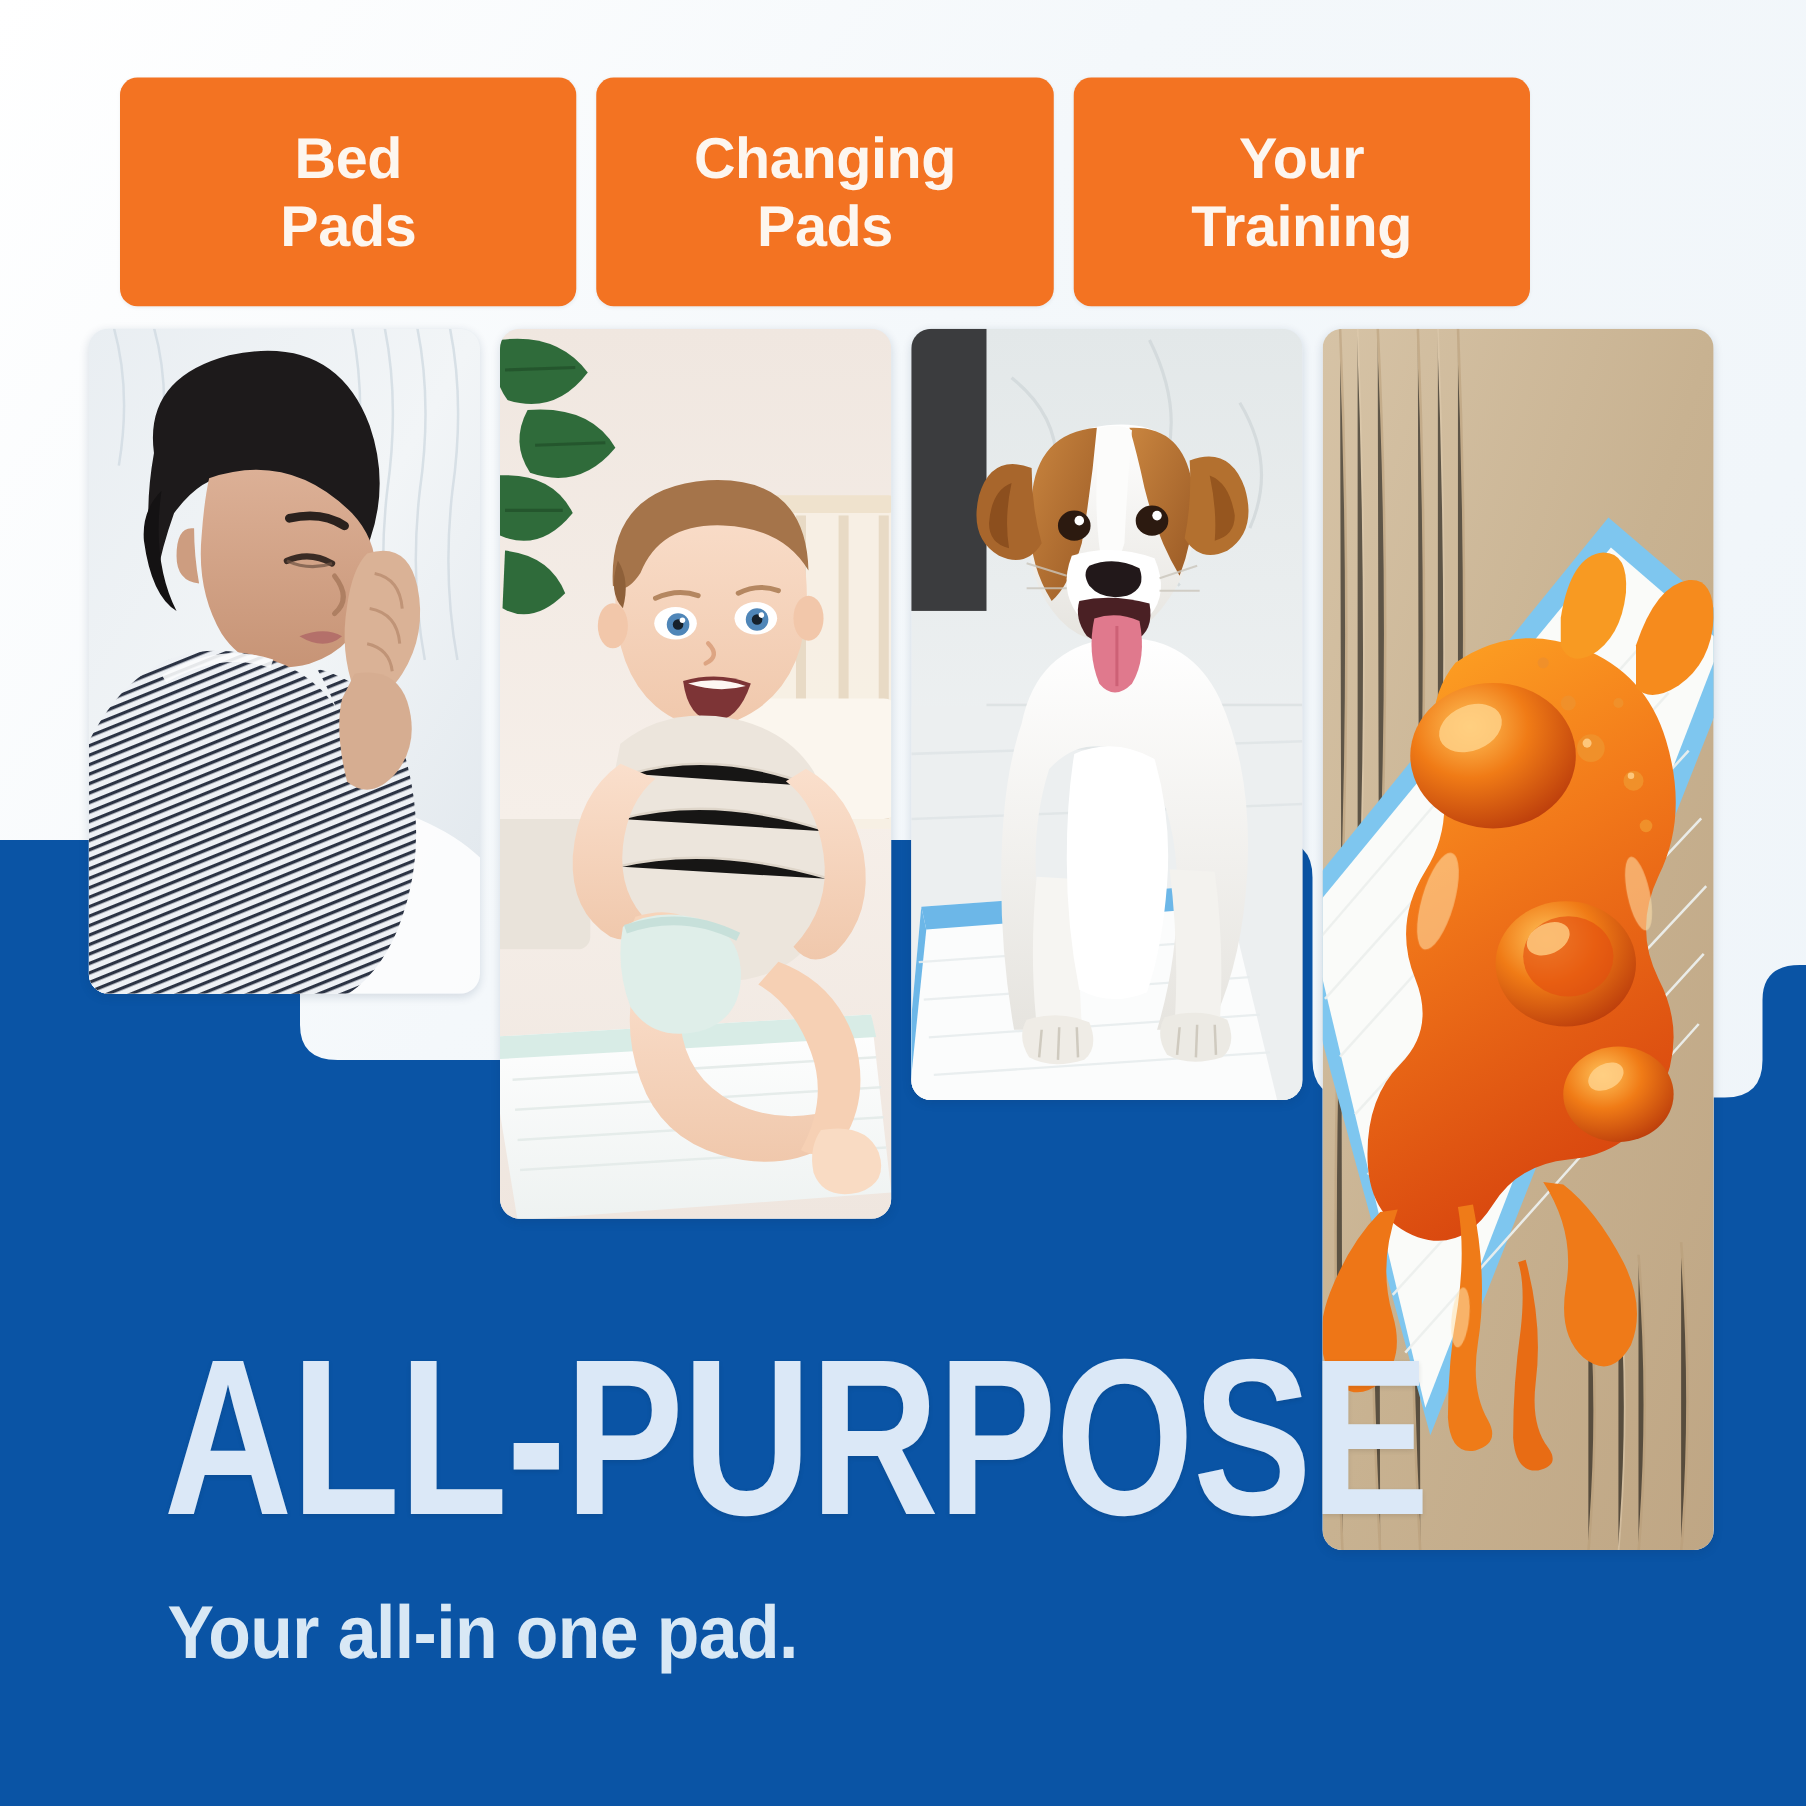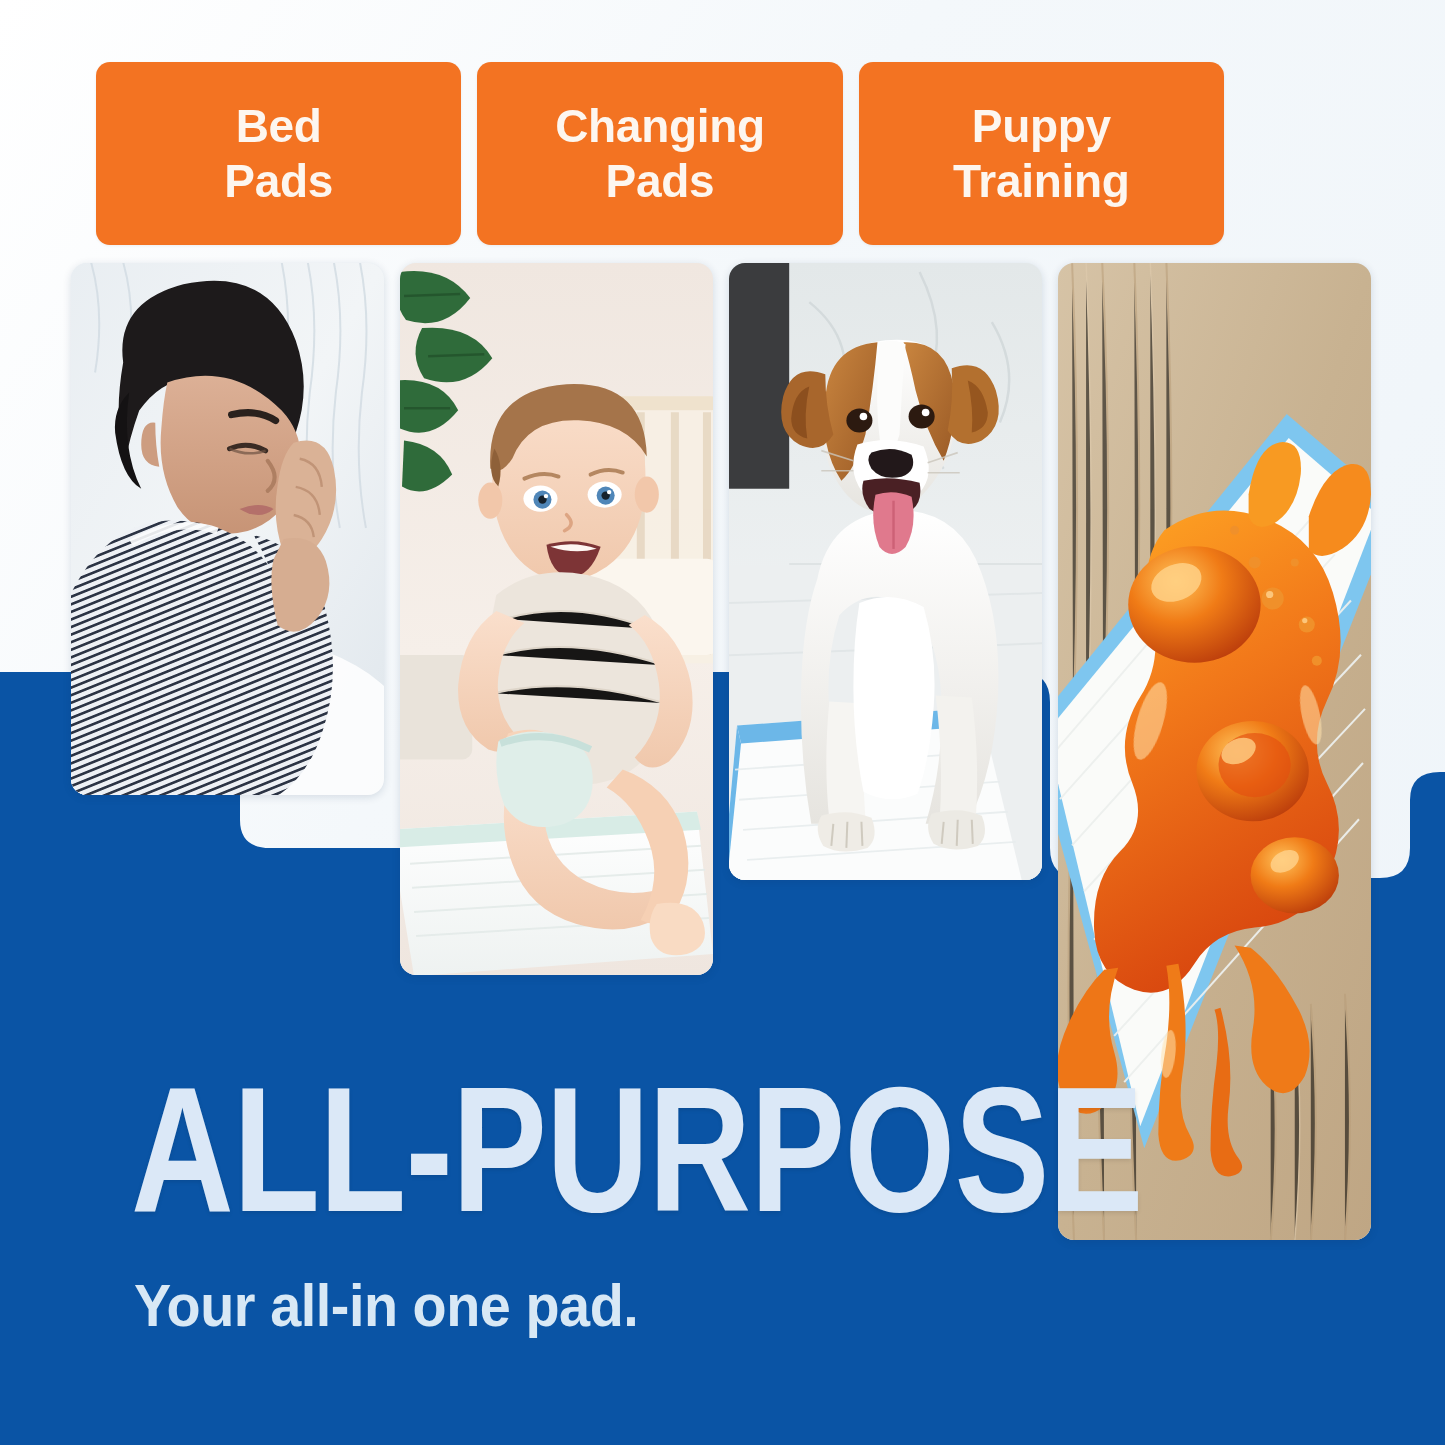--- a/index.html
+++ b/index.html
@@ -158,21 +158,21 @@
       <div class="chip-label">Bed
 Pads</div>
     </div>
 
     <div class="chip">
       <div class="chip-label">Changing
 Pads</div>
     </div>
 
     <div class="chip">
-      <div class="chip-label">Puppy
+      <div class="chip-label">Your
 Training</div>
     </div>
 
   </div>
 
   <div class="tiles">
 
     <div class="tile tile-1">
       <svg viewBox="0 0 312 532" preserveAspectRatio="xMidYMid slice">
         <defs>

